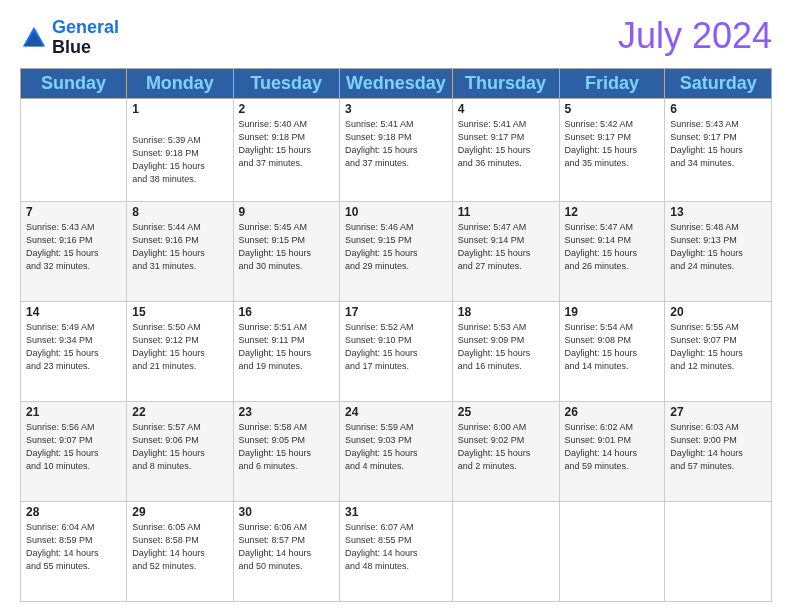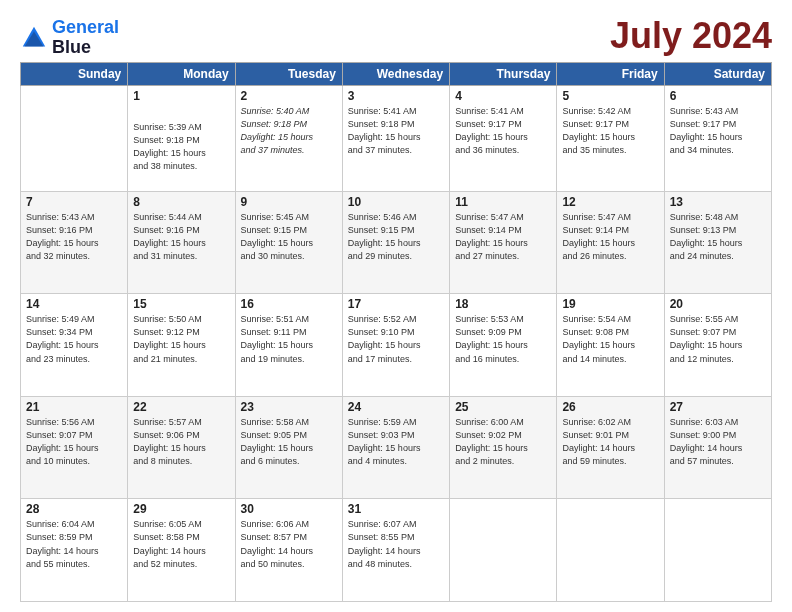--- a/index.html
+++ b/index.html
@@ -14,21 +14,21 @@
       width: 792px;
       height: 612px;
       padding: 18px 20px 10px 20px;
       display: flex;
       flex-direction: column;
     }
     .header {
       display: flex;
       justify-content: space-between;
       align-items: flex-start;
-      margin-bottom: 4px;
+      margin-bottom: 10px;
     }
     .logo {
       display: flex;
       align-items: center;
       gap: 4px;
     }
     .logo-text {
       font-size: 18px;
       font-weight: bold;
       color: #1a1a2e;
@@ -37,40 +37,40 @@
     .logo-text span { color: #1a73e8; }
     .logo-icon {
       width: 28px;
       height: 28px;
     }
     .title-block {
       text-align: right;
     }
     .month-title {
       font-size: 36px;
-      font-weight: bold;
-      color: #7f1d1d;
+      font-weight: normal;
+      color: #8b5cf6;
       line-height: 1;
     }
     .location-title {
       font-size: 16px;
       color: #444;
       margin-top: 2px;
     }
     .calendar {
       width: 100%;
       border-collapse: collapse;
       flex: 1;
     }
     .calendar th {
       background: #2c5fa3;
-      color: #ffffff;
-      font-size: 12px;
+      color: #7dd3fc;
+      font-size: 18px;
       font-weight: bold;
-      text-align: right;
+      text-align: center;
       padding: 4px 6px;
       border: 1px solid #aaa;
     }
     .calendar td {
       vertical-align: top;
       border: 1px solid #ccc;
       padding: 3px 5px;
       width: calc(100% / 7);
       font-size: 9.5px;
       color: #222;
@@ -131,21 +131,21 @@
           <td class="empty-cell"></td>
           <td>
             <span class="day-num">1</span>
             <div class="day-info" style="white-space: pre-line; margin-top: 18px;">Sunrise: 5:39 AM
 Sunset: 9:18 PM
 Daylight: 15 hours
 and 38 minutes.</div>
           </td>
           <td>
             <span class="day-num">2</span>
-            <div class="day-info" style="white-space: pre-line; font-style: italic;">Sunrise: 5:40 AM
+            <div class="day-info" style="white-space: pre-line;">Sunrise: 5:40 AM
 Sunset: 9:18 PM
 Daylight: 15 hours
 and 37 minutes.</div>
           </td>
           <td>
             <span class="day-num">3</span>
             <div class="day-info" style="white-space: pre-line;">Sunrise: 5:41 AM
 Sunset: 9:18 PM
 Daylight: 15 hours
 and 37 minutes.</div>

